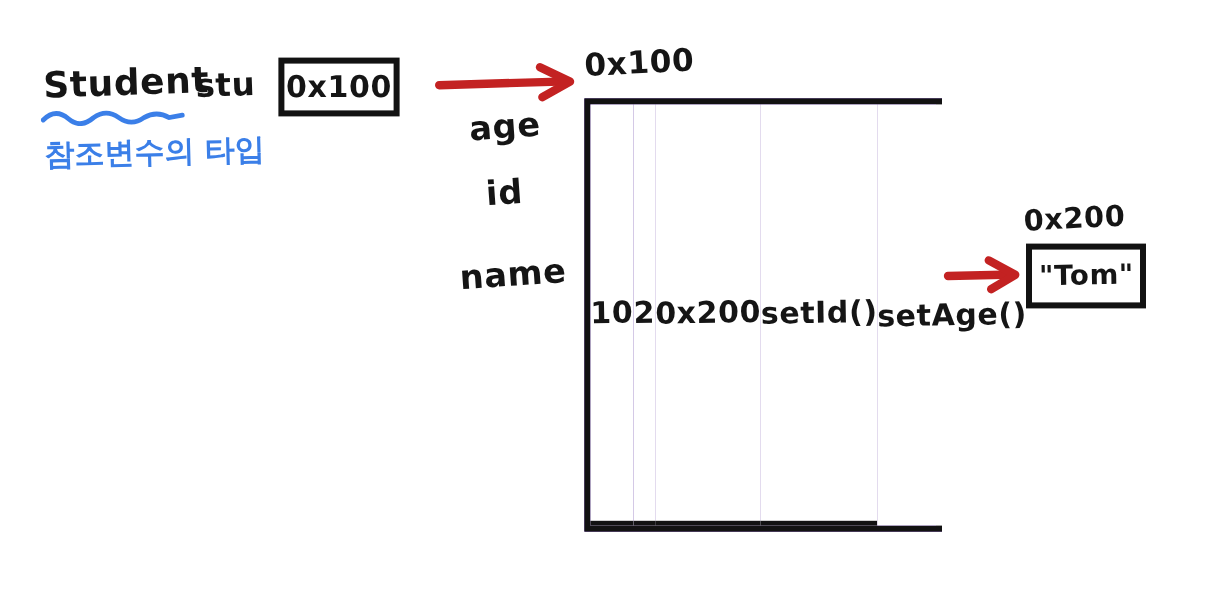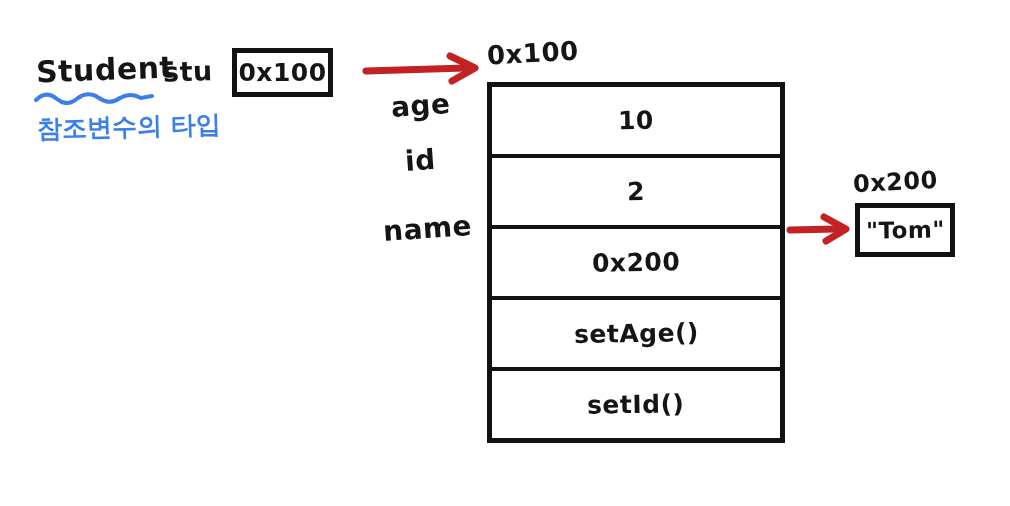--- a/index.html
+++ b/index.html
@@ -95,21 +95,20 @@
   #label-name { left: 383px; top: 212px; font-size: 28px; transform: rotate(-4deg); }
 
   
   #heap-object {
     left: 487px; top: 82px;
     width: 298px; height: 361px;
     border: 5px solid #121212;
     box-sizing: border-box;
     background: #4c1d95;
     display: flex;
-    flex-direction: column;
   }
   .heap-row {
     flex: 1 1 0;
     border-bottom: 4px solid #121212;
     display: flex;
     align-items: center;
     justify-content: center;
     background: #ffffff;
   }
   .heap-row:last-child { border-bottom: none; }
@@ -169,24 +168,24 @@
     <div class="heap-row">
       <span class="hand cell-text">10</span>
     </div>
     <div class="heap-row">
       <span class="hand cell-text">2</span>
     </div>
     <div class="heap-row">
       <span class="hand cell-text">0x200</span>
     </div>
     <div class="heap-row">
+      <span class="hand cell-text">setId()</span>
+    </div>
+    <div class="heap-row">
       <span class="hand cell-text">setAge()</span>
-    </div>
-    <div class="heap-row">
-      <span class="hand cell-text">setId()</span>
     </div>
   </div>
 
   <div class="abs arrow" id="arrow-heap-to-string">
     <svg width="72" height="34" viewBox="0 0 72 34" xmlns="http://www.w3.org/2000/svg">
       <path d="M4,18 L50,17" fill="none" stroke="#c32222" stroke-width="7" stroke-linecap="round"></path>
       <path d="M38,5 L60,17 L40,29" fill="none" stroke="#c32222" stroke-width="7" stroke-linecap="round" stroke-linejoin="round"></path>
     </svg>
   </div>
 

